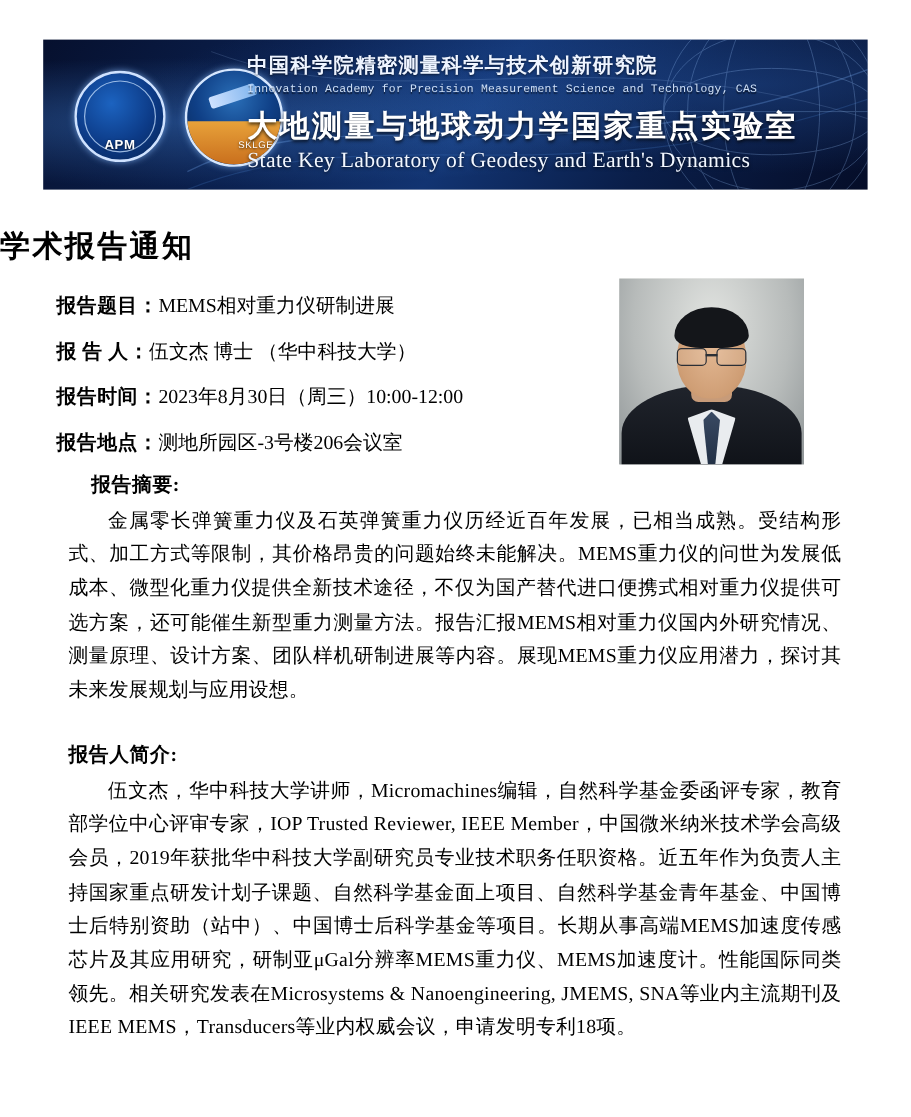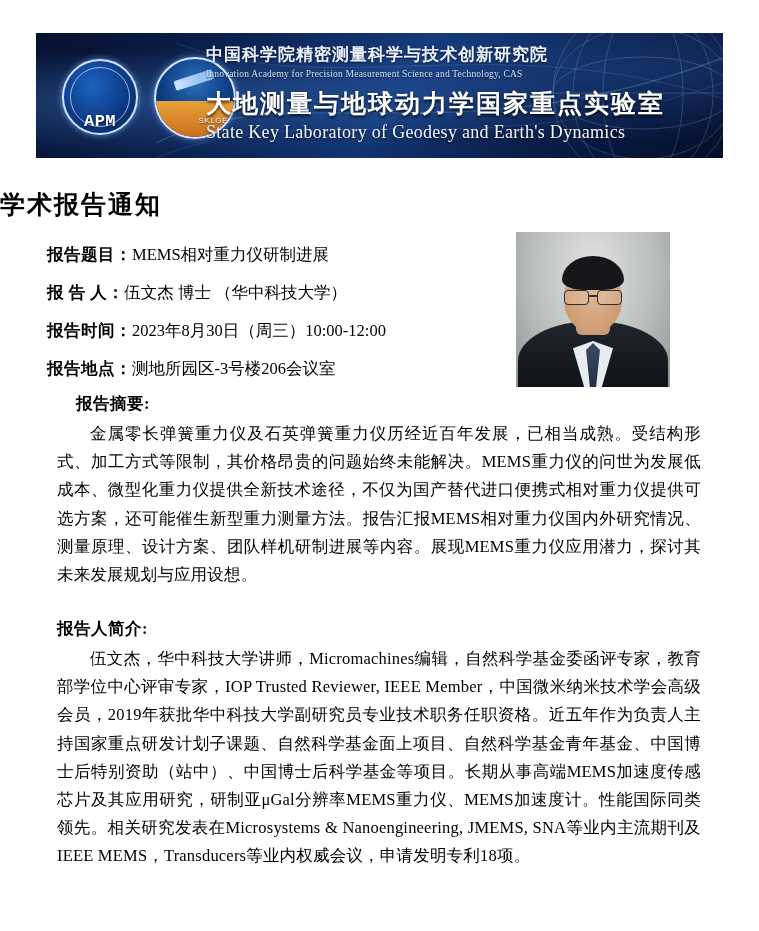--- a/index.html
+++ b/index.html
@@ -66,21 +66,21 @@
     color: #eef4ff;
     text-shadow: 0 1px 2px rgba(0,0,0,0.6);
     margin-top: 4px;
     font-family: "Liberation Serif", "DejaVu Serif", serif;
   }
   .line-en-small {
     font-size: 9.5px;
     color: #cfe0f8;
     letter-spacing: 0.2px;
     margin-top: 3px;
-    font-family: Liberation Serif, serif;
+    font-family: Liberation Mono, monospace;
     text-shadow: 0 1px 1px rgba(0,0,0,0.6);
   }
   .line-cn-big {
     font-size: 25px;
     font-weight: bold;
     letter-spacing: 2px;
     margin-top: 8px;
     color: #ffffff;
     text-shadow: 0 2px 3px rgba(0,0,0,0.75);
     font-family: "Liberation Serif", "DejaVu Serif", serif;
@@ -102,23 +102,23 @@
     border-radius: 50%;
     background: radial-gradient(circle at 40% 35%, #1c63c0 0%, #0c3a86 55%, #06224f 100%);
     border: 2px solid #cfe2ff;
     box-shadow: 0 0 6px rgba(140,190,255,0.7);
     display: flex;
     align-items: center;
     justify-content: center;
     color: #ffffff;
   }
   .logo-apm .apm-text {
-    font-size: 17px;
-    font-weight: bold;
-    font-family: Liberation Mono, monospace;
+    font-size: 11px;
+    font-weight: bold;
+    font-family: Liberation Sans, sans-serif;
     letter-spacing: 0.5px;
     text-shadow: 0 1px 2px rgba(0,0,0,0.8);
     margin-top: 48px;
   }
   .logo-apm .apm-ring {
     position: absolute;
     left: 6px;
     top: 6px;
     right: 6px;
     bottom: 6px;

